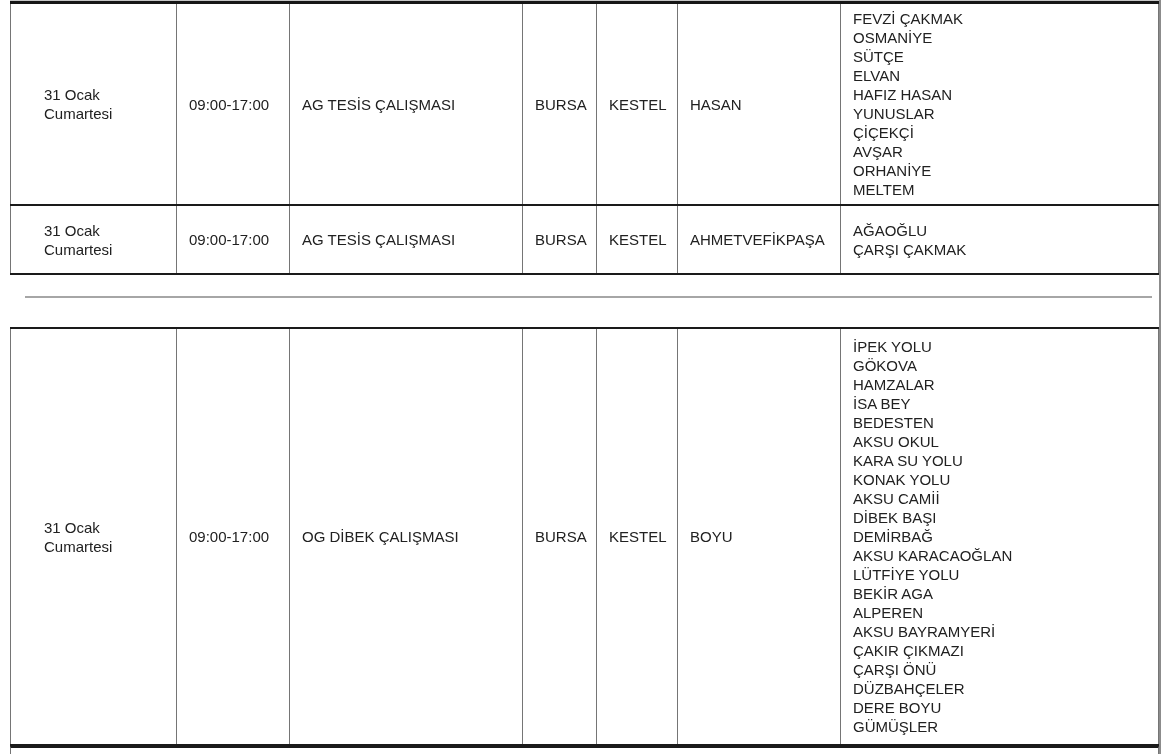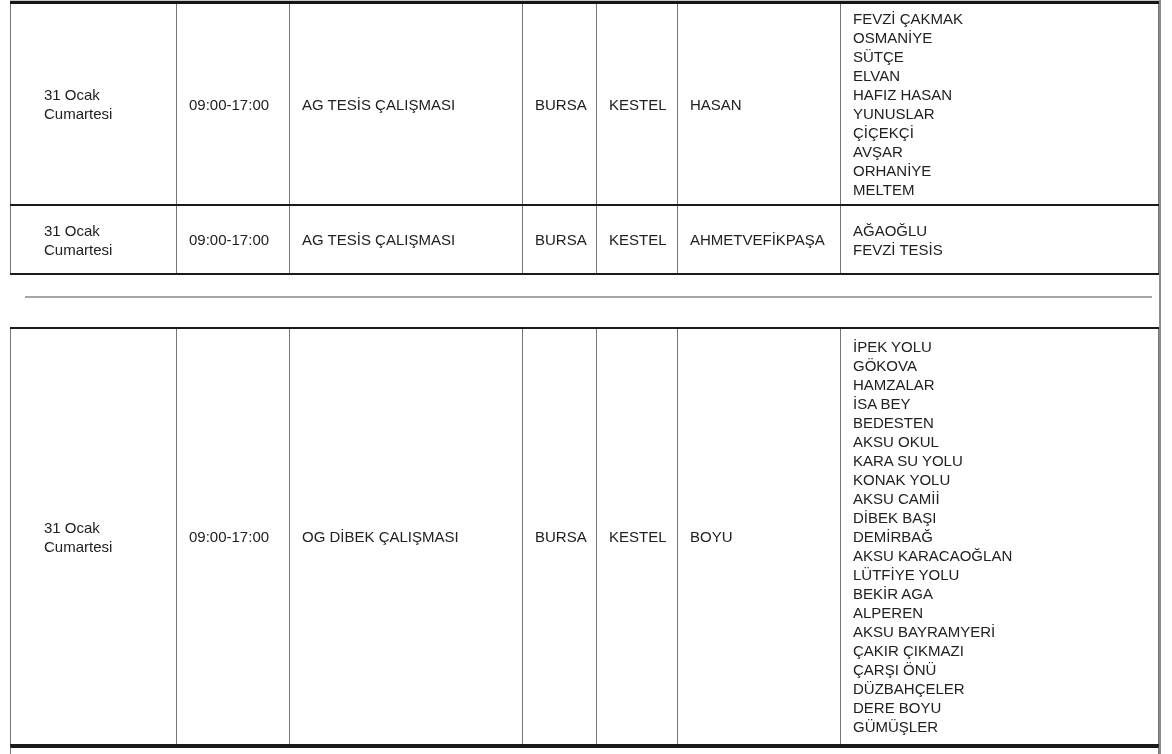--- a/index.html
+++ b/index.html
@@ -111,21 +111,21 @@
 MELTEM</td>
       </tr>
       <tr class="row-b">
         <td class="c-date">31 Ocak Cumartesi</td>
         <td class="c-time">09:00-17:00</td>
         <td class="c-work">AG TESİS ÇALIŞMASI</td>
         <td class="c-city">BURSA</td>
         <td class="c-district">KESTEL</td>
         <td class="c-hood">AHMETVEFİKPAŞA</td>
         <td class="c-streets">AĞAOĞLU
-FEVZİ TESİS</td>
+ÇARŞI ÇAKMAK</td>
       </tr>
     </tbody>
   </table>
 
   <hr class="divider">
 
   <table class="tbl tbl2">
     <colgroup>
       <col style="width:166px">
       <col style="width:113px">

